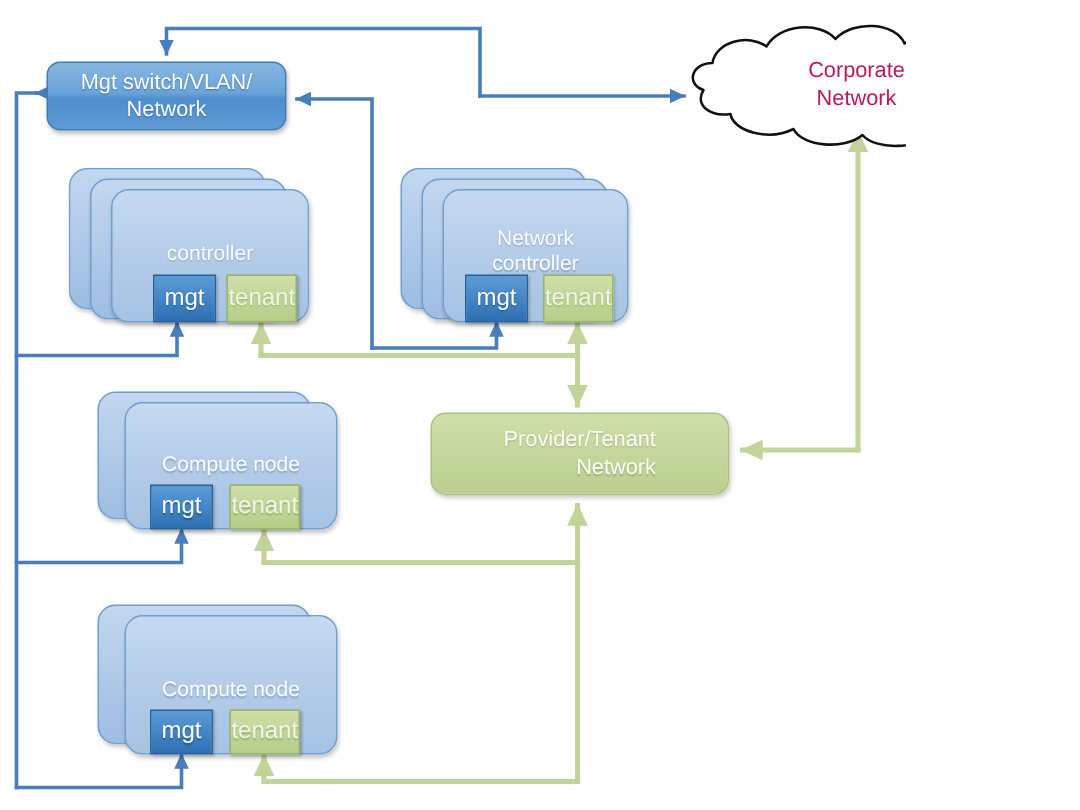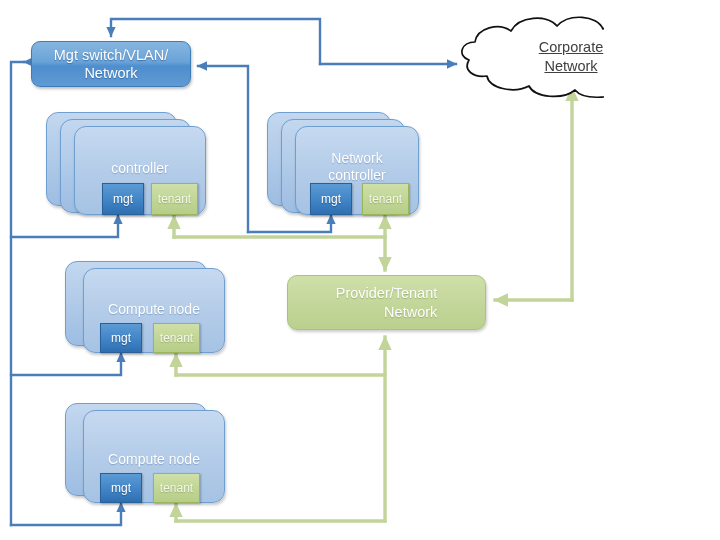--- a/index.html
+++ b/index.html
@@ -46,21 +46,21 @@
     text-align: center;
     line-height: 1.22;
     text-shadow: 0 1px 1px rgba(80,110,150,0.45);
     pointer-events: none;
     white-space: pre-line;
   }
   .badge {
     position: absolute;
     box-sizing: border-box;
     color: #ffffff;
-    font-size: 12px;
+    font-size: 16px;
     display: flex;
     align-items: center;
     justify-content: center;
     box-shadow: 1px 1px 2px rgba(0,0,0,0.25);
   }
   .badge.mgt {
     background: linear-gradient(180deg, #5b9bd5 0%, #3f82c4 60%, #2e6fb2 100%);
     border: 1px solid #2a6098;
     text-shadow: 0 1px 1px rgba(20,50,90,0.5);
   }
@@ -117,25 +117,24 @@
   #cloud-wrap {
     position: absolute;
     left: 447px; top: 12px;
     width: 248px; height: 90px;
   }
   #cloud-label {
     position: absolute;
     left: 0; top: 26px;
     width: 248px;
     text-align: center;
-    color: #404040;
+    color: #be185d;
     font-size: 14.5px;
     line-height: 1.3;
     white-space: pre-line;
-    text-decoration: underline;
   }
 </style>
 </head>
 <body>
 
 <div id="canvas">
 
   <svg class="wires" viewBox="0 0 720 540">
     <defs>
       <marker id="ah-blue" viewBox="0 0 10 10" refX="8.6" refY="5" markerWidth="4.6" markerHeight="4.6" orient="auto-start-reverse">

